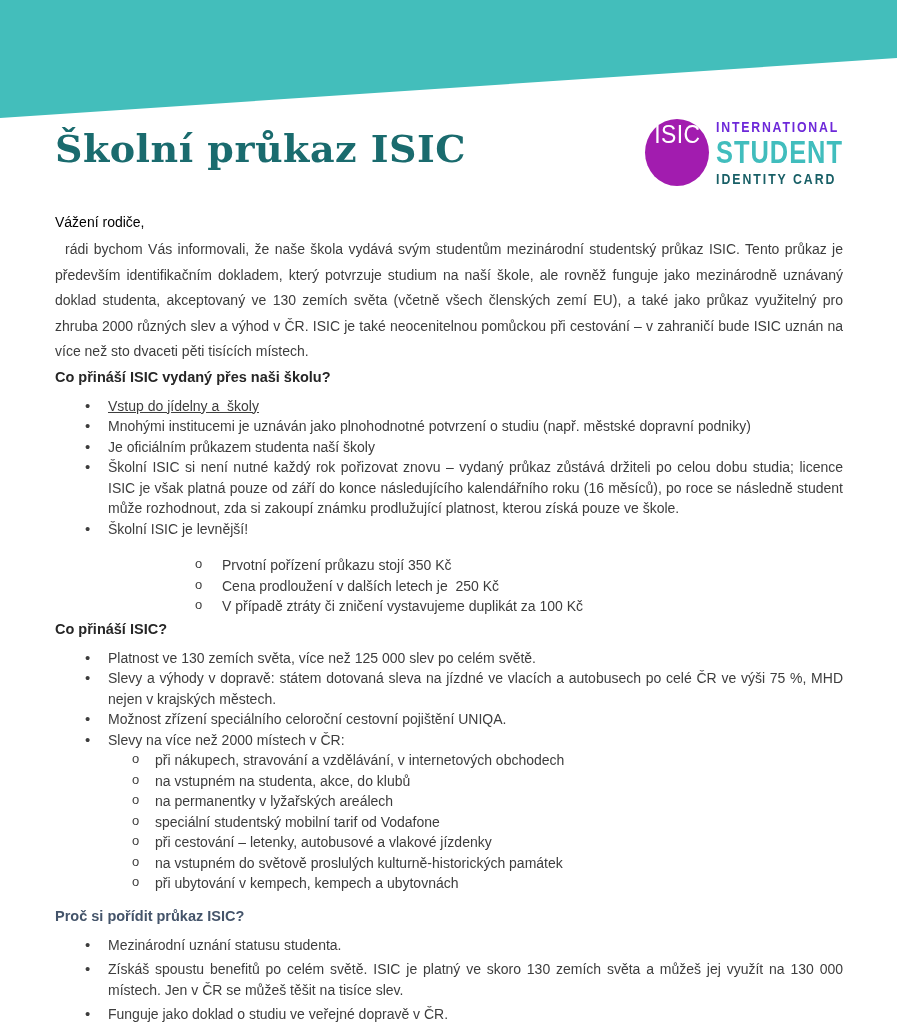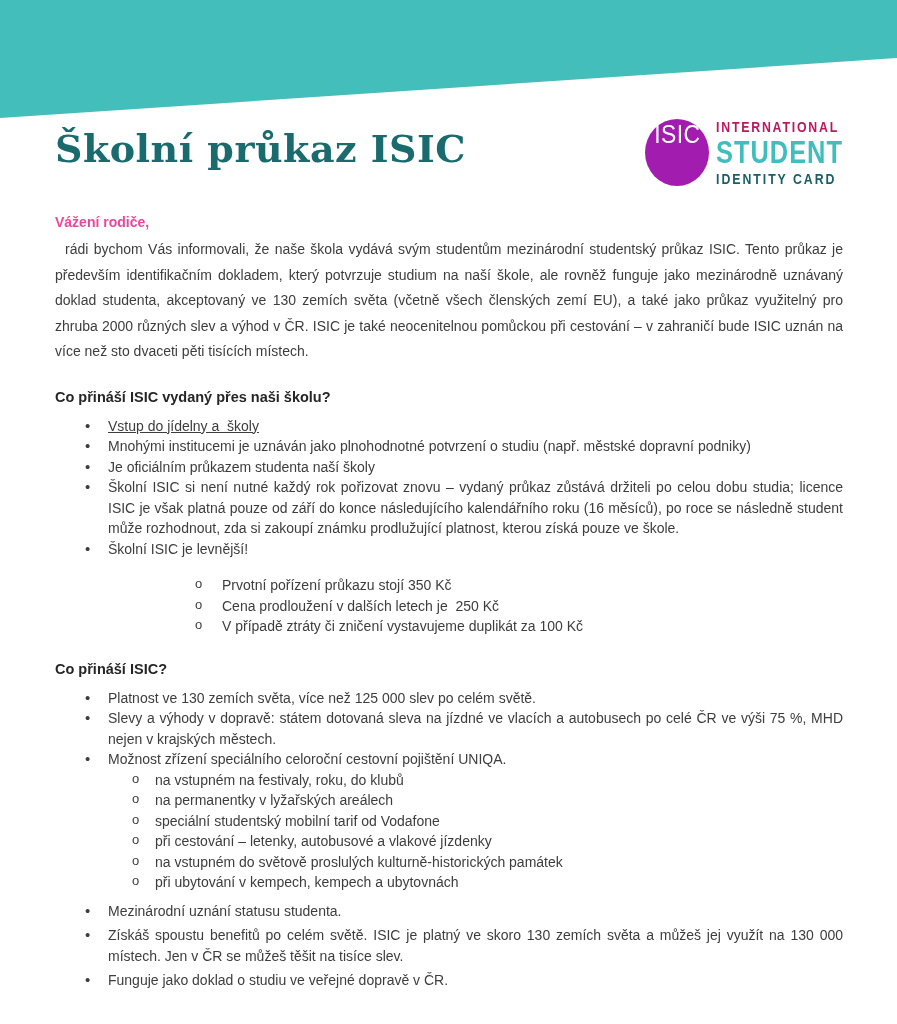--- a/index.html
+++ b/index.html
@@ -28,36 +28,36 @@
   .logo-circle{
     width:64px;height:67px;border-radius:50%;
     background:#a21caf;color:#ffffff;
     display:flex;justify-content:center;
     font-weight:normal;font-size:26px;letter-spacing:0.5px;
     flex:0 0 auto;
   }
   .logo-circle span{display:inline-block;transform:scaleX(.88);}
   .logo-text{display:flex;flex-direction:column;margin-left:7px;line-height:1;}
   .logo-text .cond{display:inline-block;transform:scaleX(.82);transform-origin:0 50%;white-space:nowrap;}
-  .logo-line1{font-weight:bold;font-size:15px;letter-spacing:2.2px;color:#be185d;}
+  .logo-line1{font-weight:bold;font-size:15px;letter-spacing:2.2px;color:#6d28d9;}
   .logo-line2{font-weight:bold;font-size:31px;letter-spacing:1.2px;color:#41bdbd;margin:3px 0 3px 0;}
   .logo-line3{font-weight:bold;font-size:15px;letter-spacing:2.4px;color:#185f66;}
   
   .content{
     position:absolute;left:55px;top:212px;width:788px;
     font-size:14px;
   }
-  .greeting{font-weight:bold;color:#ec4899;line-height:21px;}
+  .greeting{font-weight:normal;color:#000000;line-height:21px;}
   .intro{
     margin:4px 0 0 0;text-align:justify;line-height:25.5px;text-indent:10px;
     white-space:pre-wrap;
   }
   h2.sec{
     font-size:14.5px;font-weight:bold;color:#262626;
-    margin:22px 0 0 0;line-height:21px;
+    margin:2px 0 0 0;line-height:21px;
   }
   h2.sec.alt{color:#44546a;margin-top:12px;}
   ul{list-style:none;margin:8px 0 0 0;padding:0;}
   li{
     position:relative;line-height:20.5px;text-align:justify;
     white-space:pre-wrap;
   }
   
   ul.l1 > li{padding-left:53px;}
   ul.l1 > li::before{
@@ -117,30 +117,33 @@
     <li>Prvotní pořízení průkazu stojí 350 Kč</li>
     <li>Cena prodloužení v dalších letech je  250 Kč</li>
     <li>V případě ztráty či zničení vystavujeme duplikát za 100 Kč</li>
   </ul>
 
   <h2 class="sec">Co přináší ISIC?</h2>
   <ul class="l1">
     <li>Platnost ve 130 zemích světa, více než 125 000 slev po celém světě.</li>
     <li>Slevy a výhody v dopravě: státem dotovaná sleva na jízdné ve vlacích a autobusech po celé ČR ve výši 75 %, MHD nejen v krajských městech.</li>
     <li>Možnost zřízení speciálního celoroční cestovní pojištění UNIQA.</li>
+    <li>Slevy na více než 2000 místech v ČR:</li>
   </ul>
   <ul class="l2b">
-    <li>na vstupném na festivaly, roku, do klubů</li>
+    <li>při nákupech, stravování a vzdělávání, v internetových obchodech</li>
+    <li>na vstupném na studenta, akce, do klubů</li>
     <li>na permanentky v lyžařských areálech</li>
     <li>speciální studentský mobilní tarif od Vodafone</li>
     <li>při cestování – letenky, autobusové a vlakové jízdenky</li>
     <li>na vstupném do světově proslulých kulturně-historických památek</li>
     <li>při ubytování v kempech, kempech a ubytovnách</li>
   </ul>
 
+  <h2 class="sec alt">Proč si pořídit průkaz ISIC?</h2>
   <ul class="l1 last">
     <li>Mezinárodní uznání statusu studenta.</li>
     <li>Získáš spoustu benefitů po celém světě. ISIC je platný ve skoro 130 zemích světa a můžeš jej využít na 130 000 místech. Jen v ČR se můžeš těšit na tisíce slev.</li>
     <li>Funguje jako doklad o studiu ve veřejné dopravě v ČR.</li>
 
   </ul>
 
 </div>
 
 </body></html>

